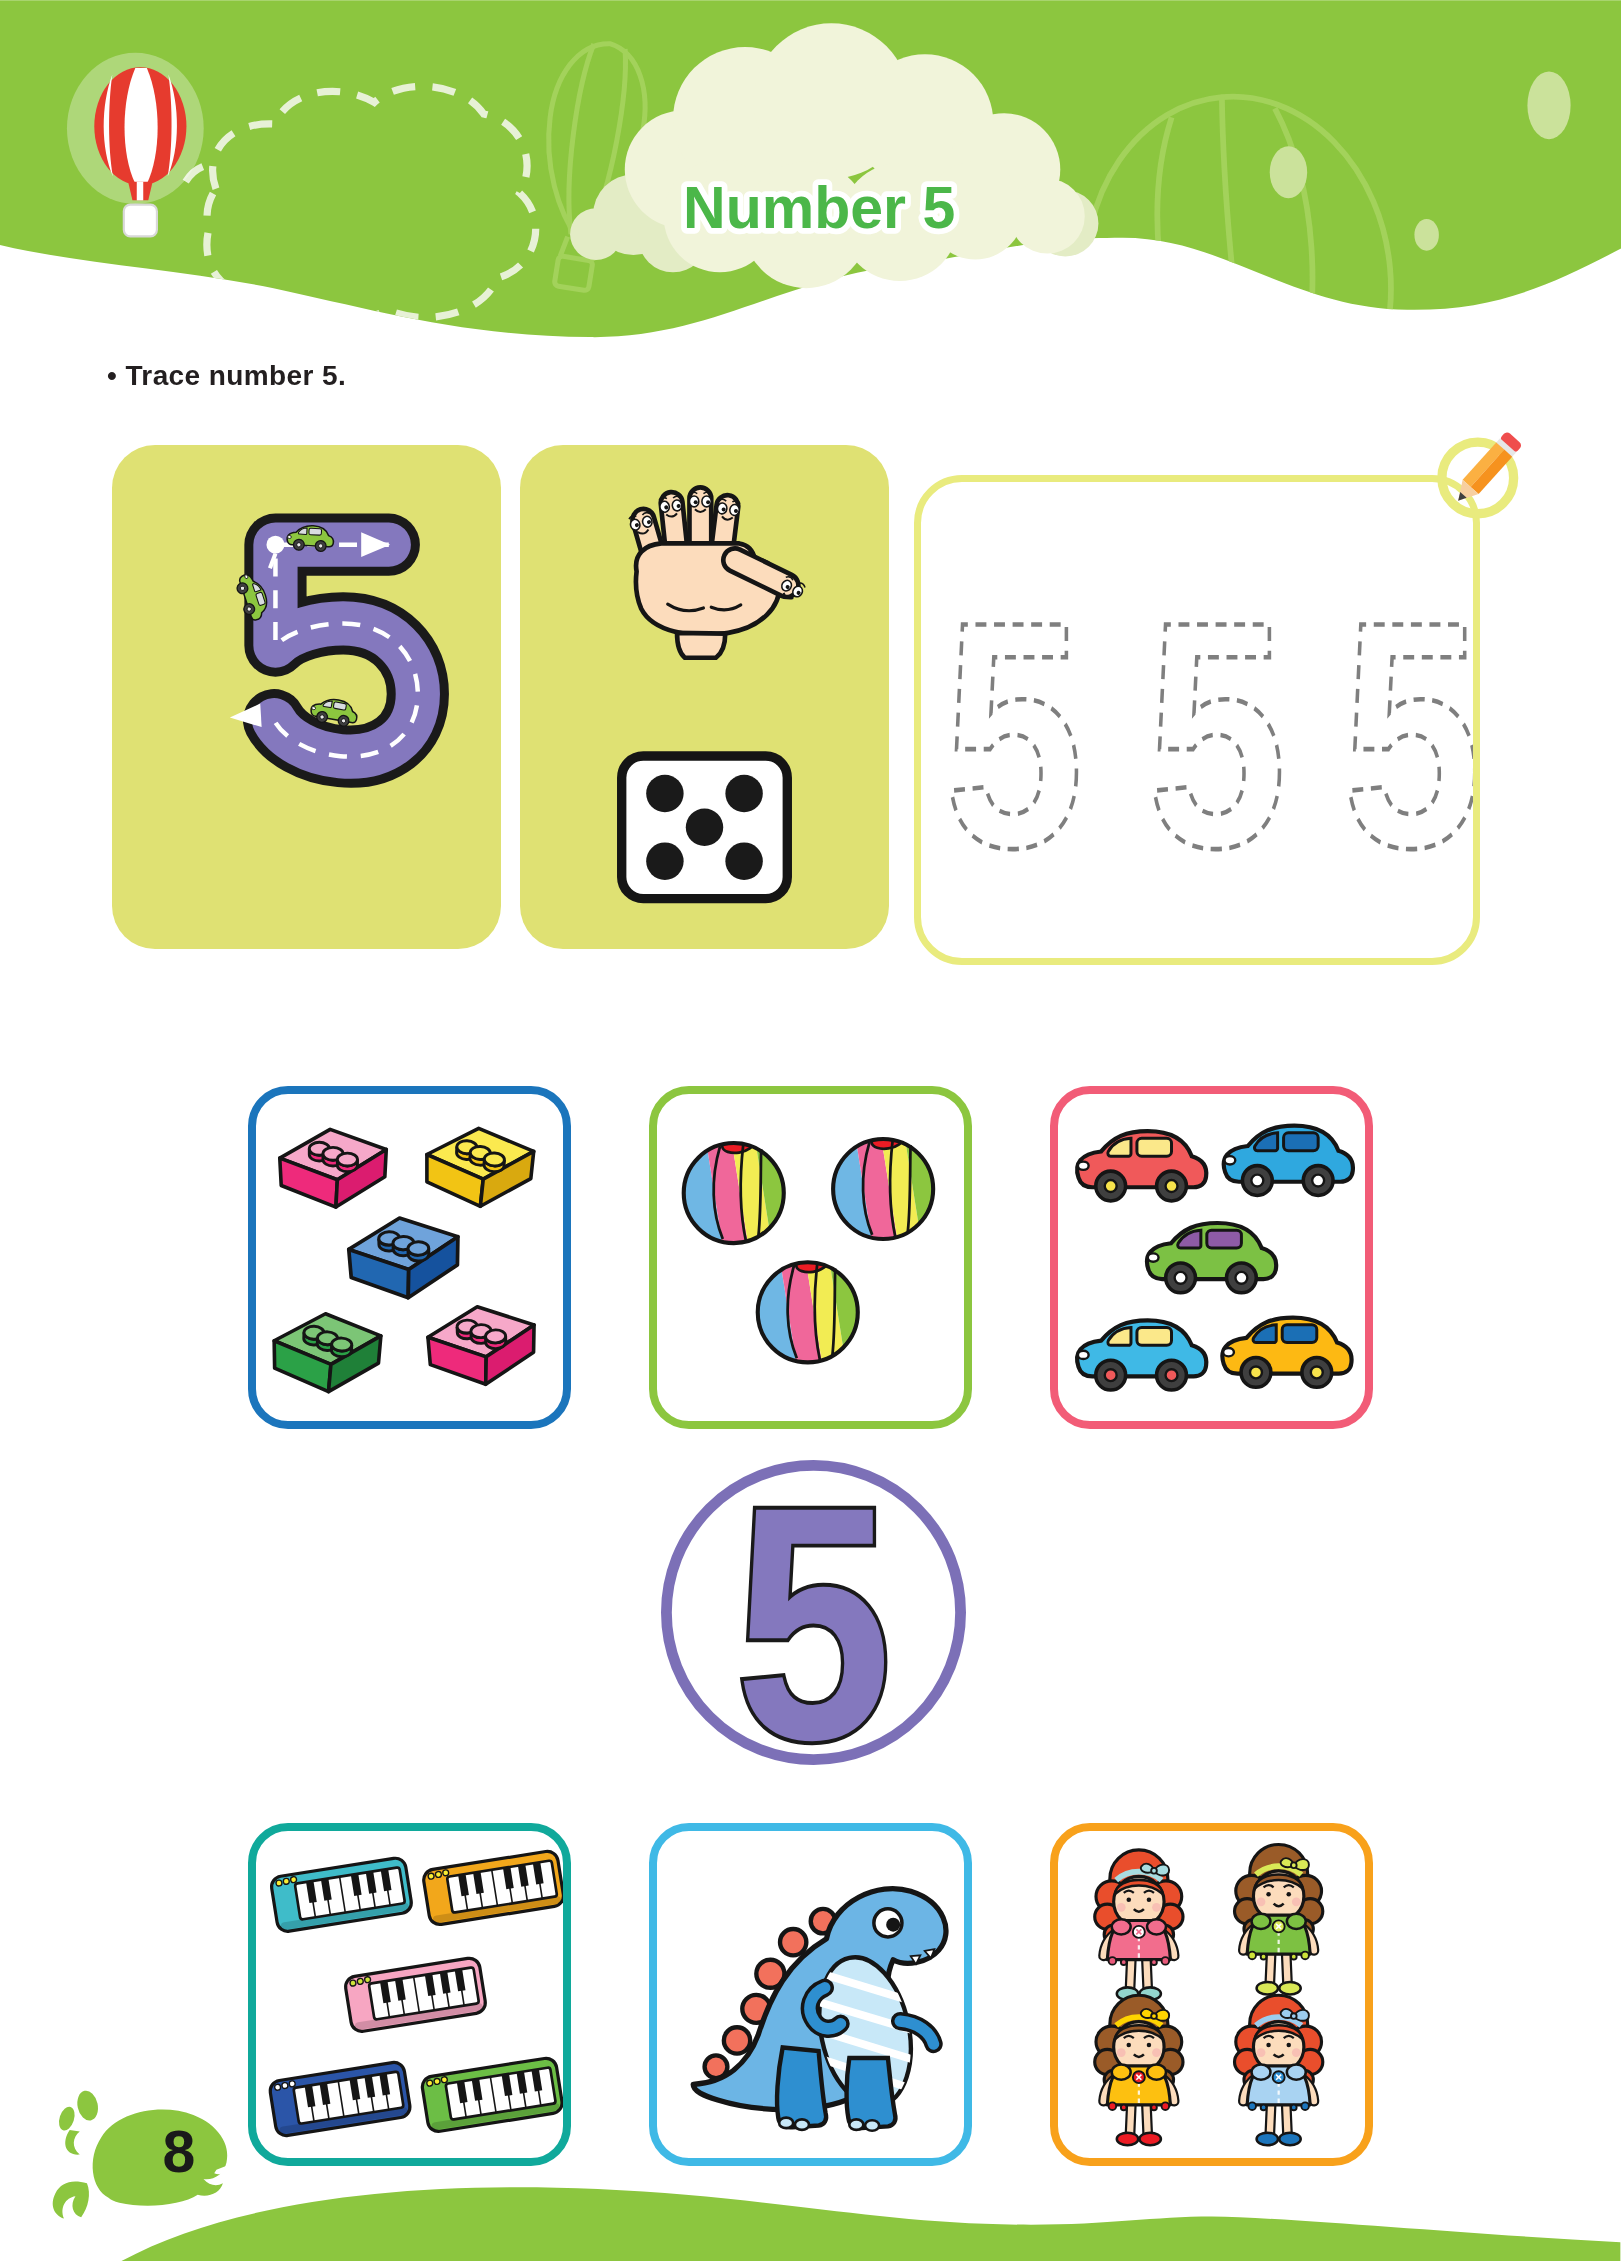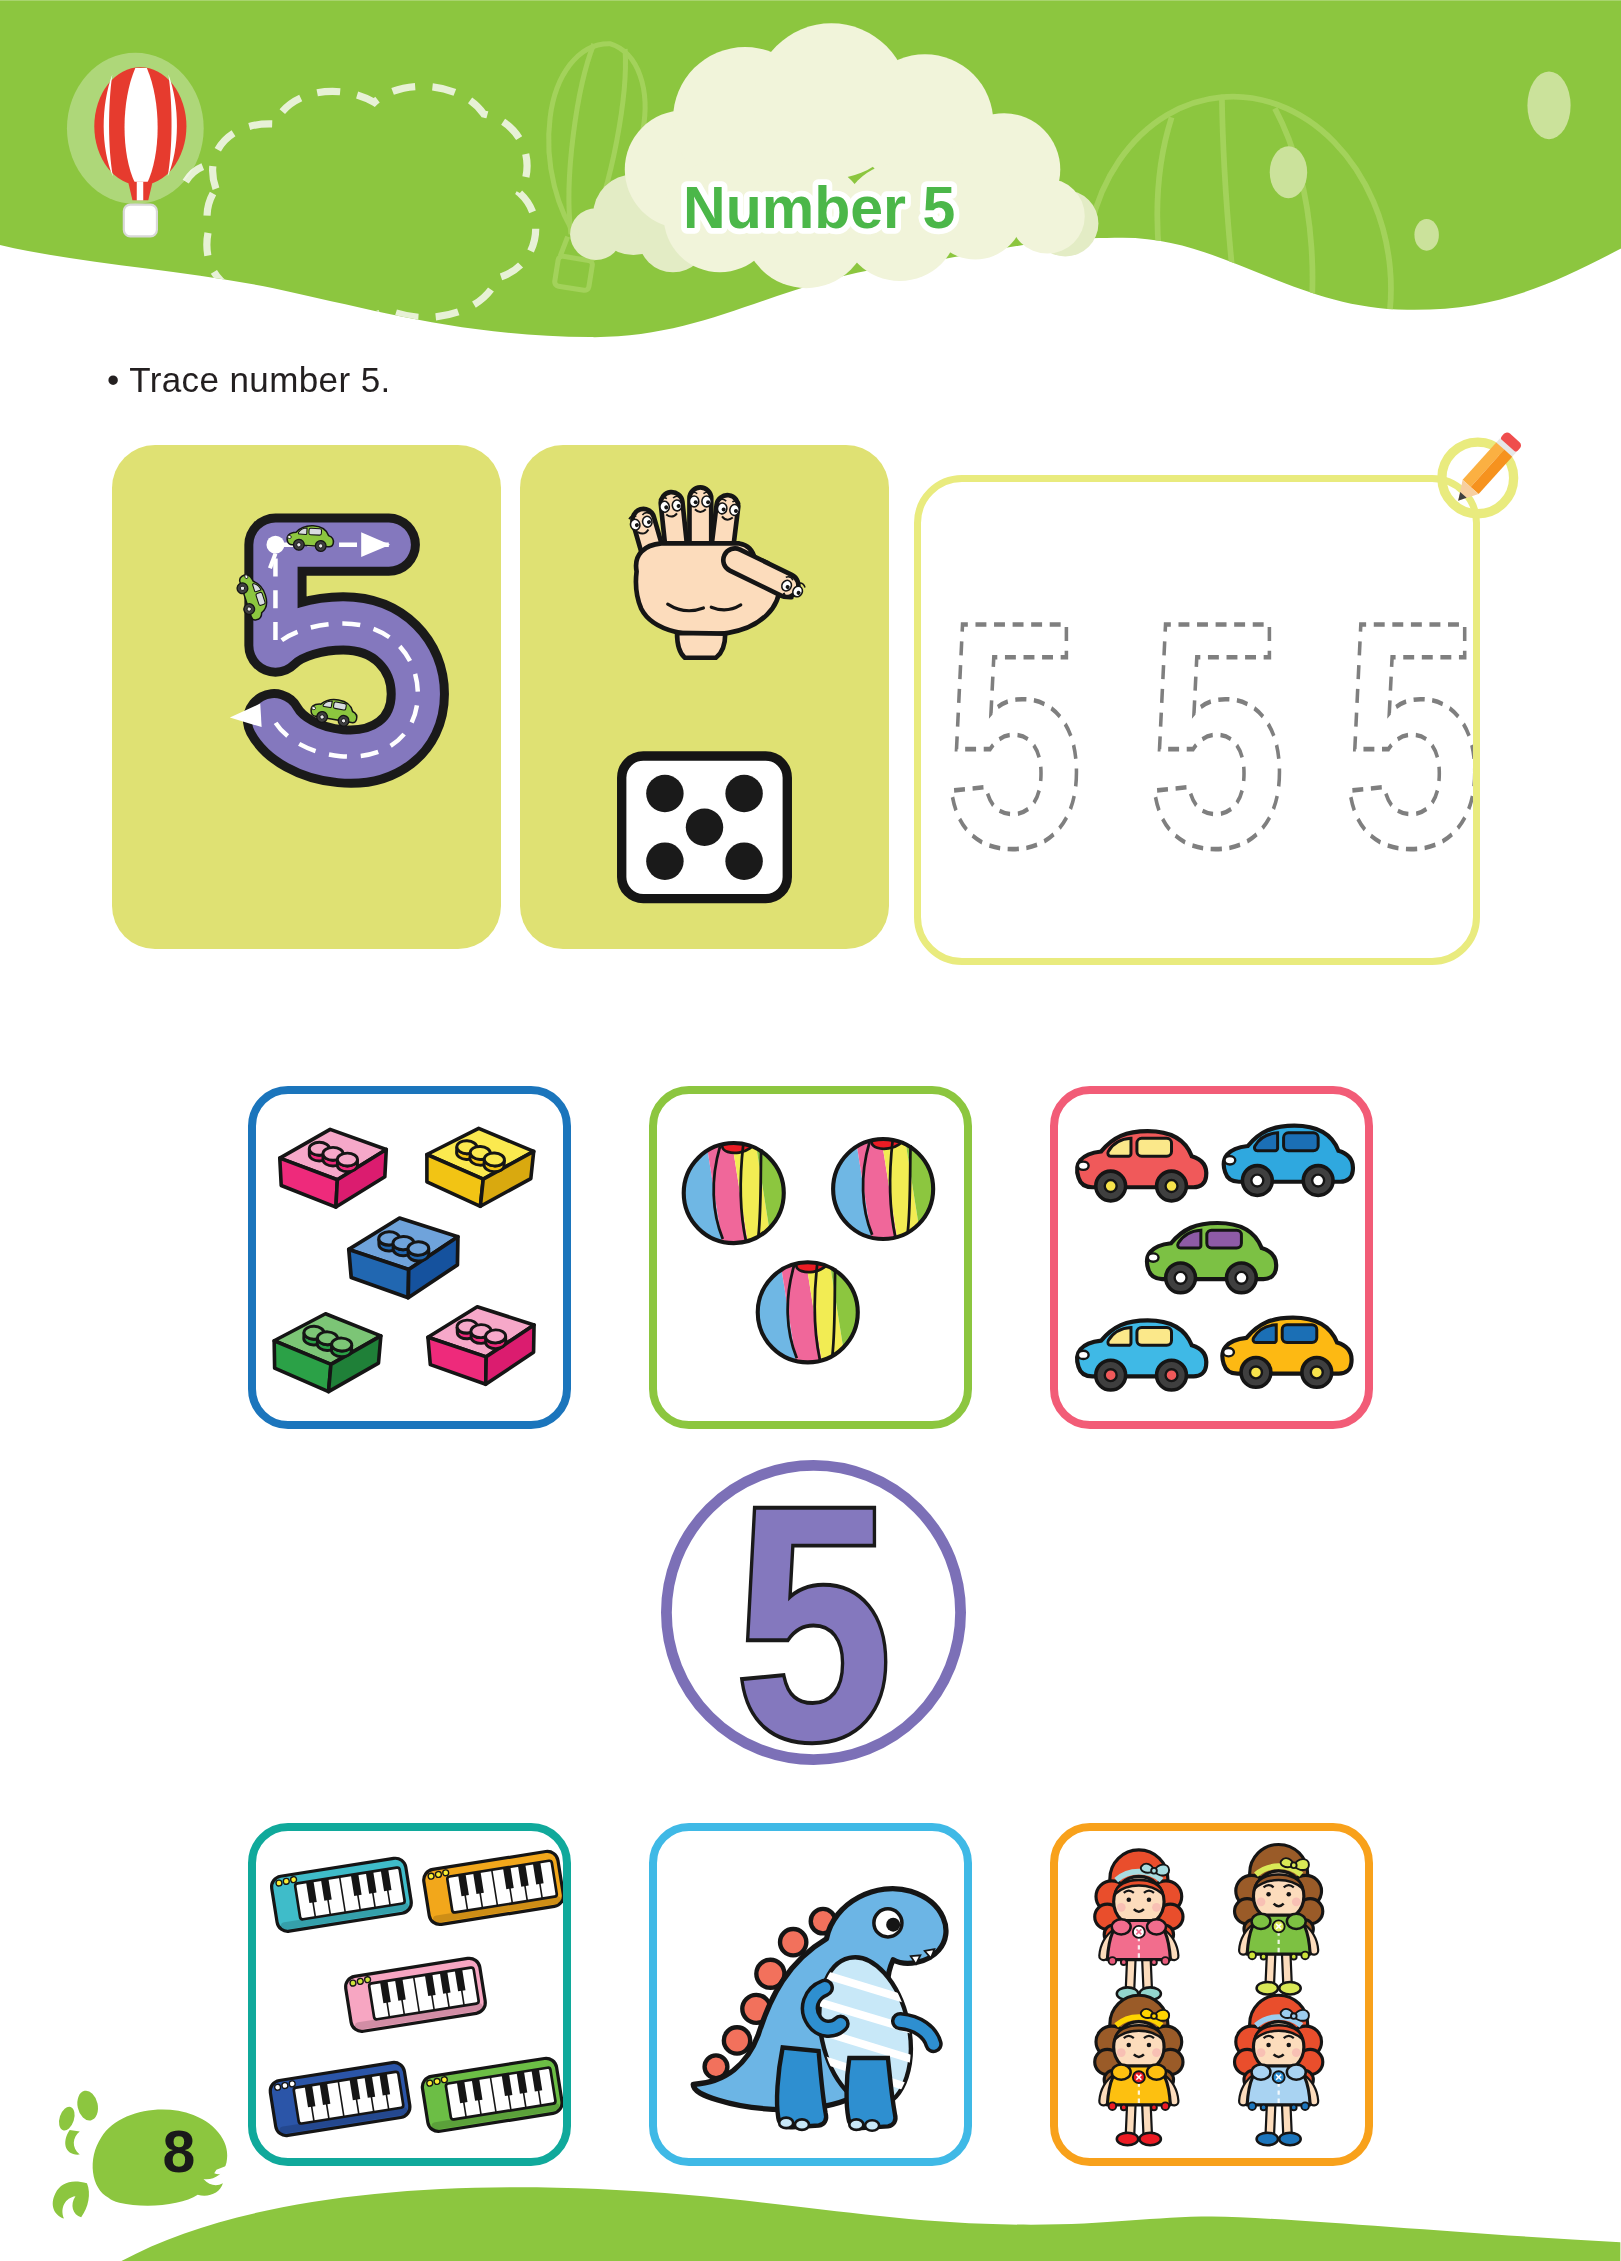--- a/index.html
+++ b/index.html
@@ -10,21 +10,21 @@
 
   .wave{fill:var(--c-header_green)}
   .cloud{fill:var(--c-cream_cloud)}
   .cloudsh{fill:var(--c-cloud_shadow)}
   .title-text{fill:var(--c-title_green);stroke:#ffffff;stroke-width:16px;paint-order:stroke;
               stroke-linejoin:round;font-size:82px;font-weight:bold}
   .sketch{stroke:var(--c-sketch_green);fill:none;opacity:.9}
   .dot{fill:var(--c-dot_green)}
   .trail{fill:none;stroke:var(--c-trail_dash);stroke-width:10;stroke-dasharray:32 24}
 
-  .heading{position:absolute;font-weight:normal;font-size:35px;color:var(--c-ink);letter-spacing:0.4px}
+  .heading{position:absolute;font-weight:bold;font-size:28px;color:var(--c-ink);letter-spacing:0.4px}
 
   .card{position:absolute;border-radius:43px;box-sizing:border-box}
   .ycard{background:var(--c-card_yellow)}
   .tracecard{background:#fff;border:7.2px solid var(--c-trace_border);border-radius:48px}
   .mcard{background:#fff;border:8px solid #000;border-radius:40px}
   .card svg{display:block;width:100%;height:100%}
 
   .ring{fill:#ffffff;stroke:var(--c-purple_ring);stroke-width:15}
   .big-five{fill:var(--c-purple);stroke:var(--c-outline);stroke-width:11px;paint-order:stroke;
             font-weight:bold;font-size:460px}

